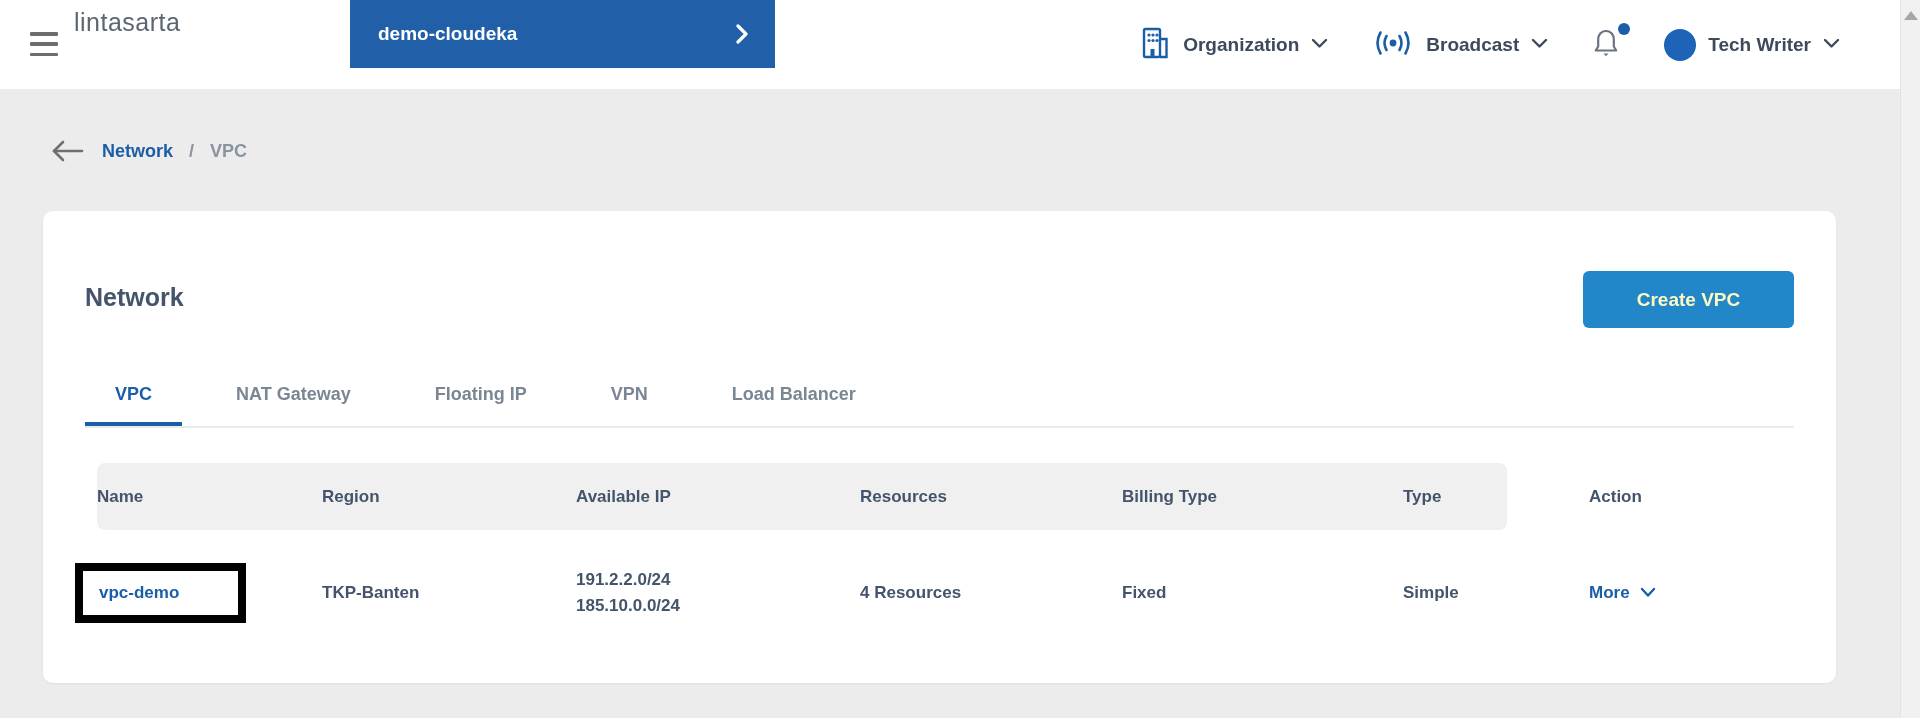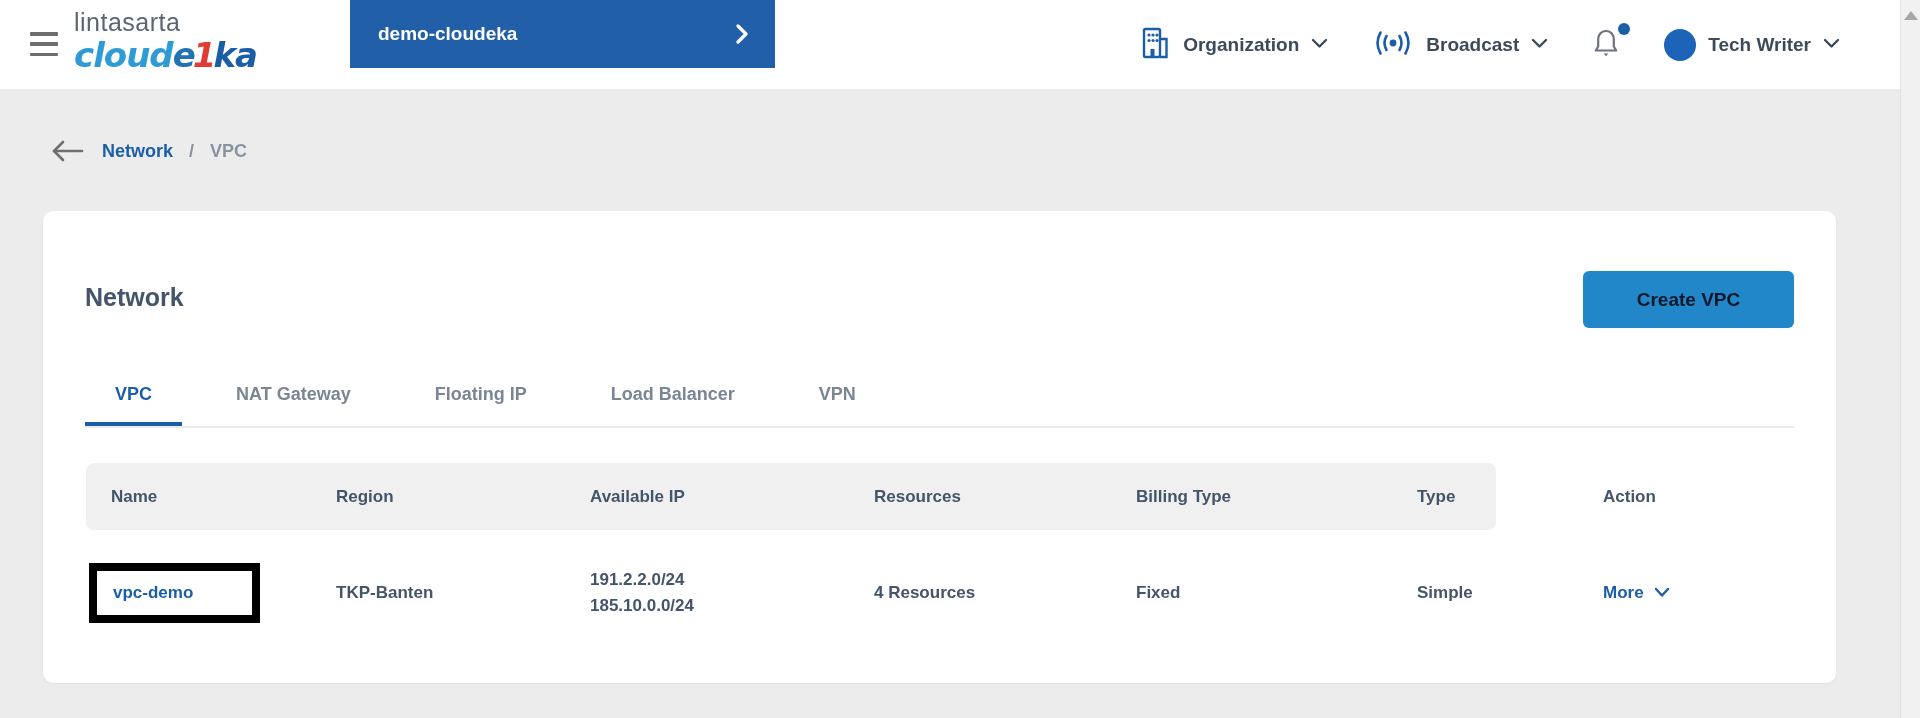--- a/index.html
+++ b/index.html
@@ -28,27 +28,27 @@
   .avatar { width:32px; height:32px; border-radius:50%; background:#1d63b8; }
 
   
   .breadcrumb { position:absolute; left:46px; top:139px; display:flex; align-items:center; gap:16px; }
   .crumb-parent { color:#1B5EA8; font-size:18px; font-weight:bold; text-decoration:none; cursor:pointer; }
   .crumb-sep, .crumb-current { color:#8a93a0; font-size:18px; font-weight:bold; }
 
   
   .card { position:absolute; left:43px; top:211px; width:1793px; height:472px; background:#fff; border-radius:10px; box-shadow:0 1px 3px rgba(0,0,0,.05); }
   .card-title { position:absolute; left:42px; top:72px; font-size:25px; font-weight:bold; color:#44546A; }
-  .create-btn { position:absolute; right:42px; top:60px; width:211px; height:57px; background:#2187C8; border:none; border-radius:6px; color:#0f172a; font-size:19px; font-weight:bold; font-family:"Liberation Sans", sans-serif; cursor:pointer; }
+  .create-btn { position:absolute; right:42px; top:60px; width:211px; height:57px; background:#2187C8; border:none; border-radius:6px; color:#fef9c3; font-size:19px; font-weight:bold; font-family:"Liberation Sans", sans-serif; cursor:pointer; }
 
   .tabbar { position:absolute; left:42px; right:42px; top:155px; height:62px; display:flex; align-items:stretch; gap:24px; border-bottom:2px solid #ebebeb; }
   .tab { display:flex; align-items:center; padding:0 30px; font-size:18px; font-weight:bold; color:#7b8694; border:none; background:none; border-bottom:4px solid transparent; cursor:pointer; font-family:"Liberation Sans", sans-serif; }
   .tab.active { color:#1B5EA8; border-bottom-color:#1B5EA8; }
 
-  .thead, .trow { position:absolute; left:43px; width:1410px; display:grid; grid-template-columns:225px 254px 284px 262px 281px 186px 1fr; align-items:center; padding-left:25px; }
+  .thead, .trow { position:absolute; left:54px; width:1410px; display:grid; grid-template-columns:225px 254px 284px 262px 281px 186px 1fr; align-items:center; }
   .thead { top:252px; height:67px; background:#f0f0f1; border-radius:8px; }
   .thead .th { font-size:17px; font-weight:bold; color:#44546A; }
   .trow { top:319px; height:126px; }
   .trow .td { font-size:17px; font-weight:bold; color:#44546A; }
   .ip-line { line-height:26px; }
   .annotation-box { display:flex; align-items:center; width:171px; height:60px; border:8px solid #000000; padding-left:16px; margin-left:-22px; background:#fff; }
   .vpc-link { color:#1B5EA8; font-size:17px; font-weight:bold; text-decoration:none; cursor:pointer; }
   .more-cell { display:flex; align-items:center; gap:10px; cursor:pointer; background:none; border:none; }
   .more-label { color:#1B5EA8; font-size:17px; font-weight:bold; }
 
@@ -62,21 +62,20 @@
 <div class="header">
 
   <button class="hamburger">
     <span></span>
       <span></span>
       <span></span>
   </button>
 
   <div class="logo">
     <div class="line1">lintasarta</div>
-    <div class="line2"><span class="lp-cloud">cloud</span><span class="lp-e">e</span><span class="lp-one">1</span><span class="lp-ka">ka</span></div>
   </div>
 
   <button class="project-banner">
     <span class="label">demo-cloudeka</span>
     <span class="chev">
       <svg width="13" height="22" viewBox="0 0 13 22">
           <polyline points="2,3 10,11 2,19" fill="none" stroke="#ffffff" stroke-width="3.2" stroke-linecap="round" stroke-linejoin="round"></polyline>
         </svg>
     </span>
   </button>
@@ -160,22 +159,22 @@
 
 <div class="card">
 
   <h1 class="card-title">Network</h1>
   <button class="create-btn">Create VPC</button>
 
   <div class="tabbar">
     <button class="tab active">VPC</button>
     <button class="tab">NAT Gateway</button>
     <button class="tab">Floating IP</button>
+    <button class="tab">VPN</button>
     <button class="tab">Load Balancer</button>
-    <button class="tab">VPN</button>
   </div>
 
   <div class="thead">
     <span class="th">Name</span>
     <span class="th">Region</span>
     <span class="th">Available IP</span>
     <span class="th">Resources</span>
     <span class="th">Billing Type</span>
     <span class="th">Type</span>
     <span class="th">Action</span>

